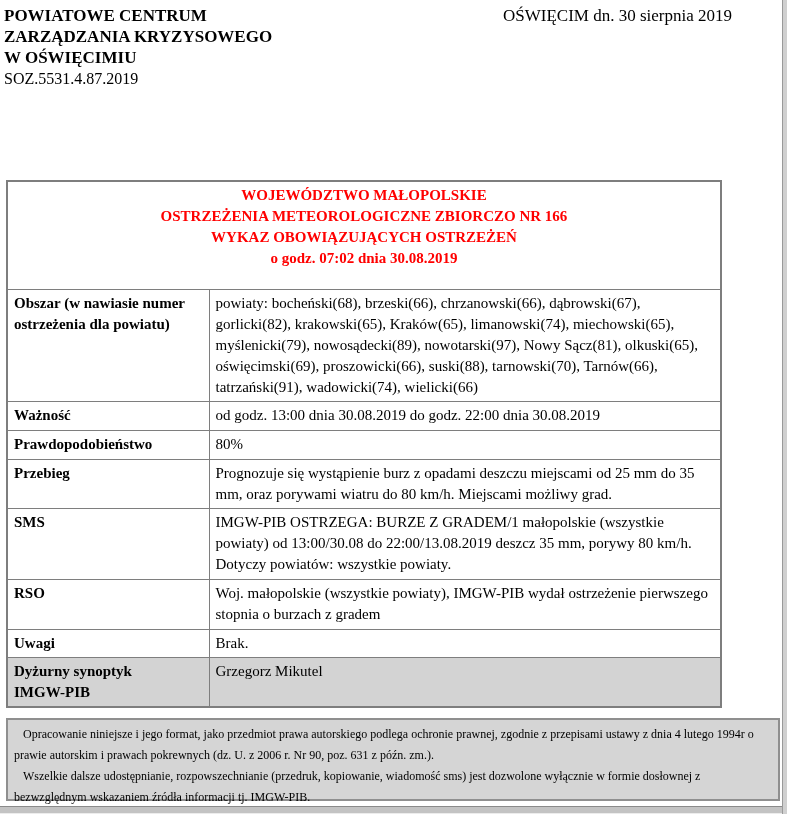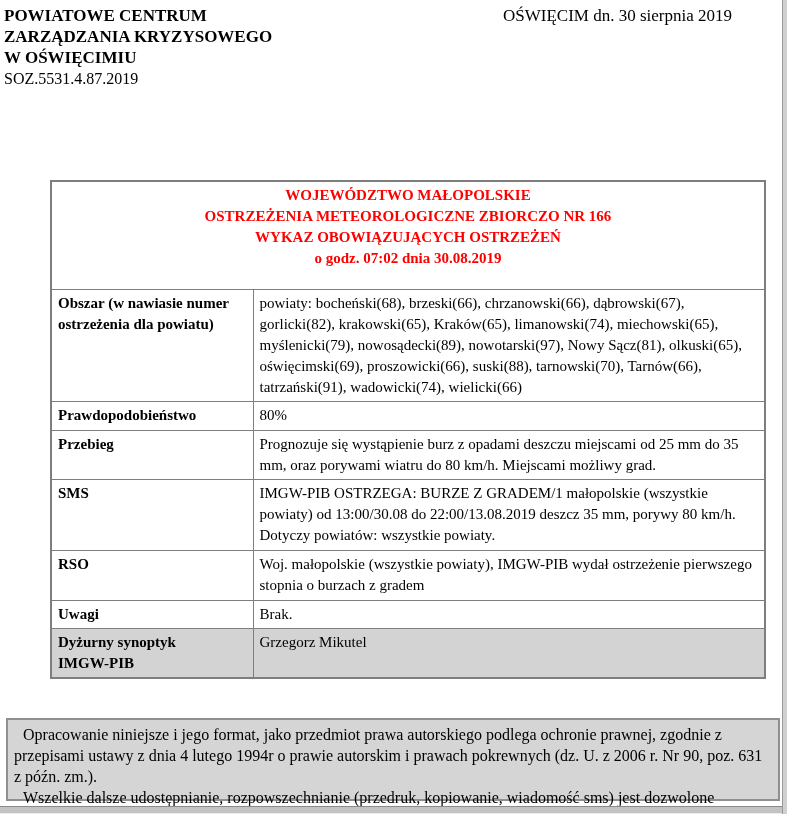--- a/index.html
+++ b/index.html
@@ -7,40 +7,40 @@
     font-family: "Liberation Serif", "DejaVu Serif", serif; color: #000; }
 
   
   .letterhead-left { position: absolute; left: 4px; top: 5px; font-size: 17px; line-height: 21px; }
   .letterhead-left .org { font-weight: bold; }
   .letterhead-left .ref { font-weight: normal; font-size: 16px; margin-top: 0; }
   .place-date { position: absolute; left: 503px; top: 6px; font-size: 17px; }
 
   
   table.warning { position: absolute; left: 6px; top: 180px; width: 716px;
-    border-collapse: collapse; table-layout: fixed; border: 2px solid #7e7e7e; margin-left: 44px; }
+    border-collapse: collapse; table-layout: fixed; border: 2px solid #7e7e7e; }
   table.warning td { border: 1px solid #7e7e7e; vertical-align: top;
     padding: 3px 6px; font-size: 15px; line-height: 21px; }
   td.label-cell { width: 200px; font-weight: bold; white-space: pre-line; }
   td.title-cell { text-align: center; font-weight: bold; font-size: 16px; line-height: 27px;
     color: #ff0000; height: 108px; padding-top: 9px; }
   tr.row-zjawisko td { background: #ffff00; height: 30px; }
   tr.row-obszar td { height: 93px; }
   tr.row-waznosc td { height: 29px; }
   tr.row-prawdopodobienstwo td { height: 29px; }
   tr.row-przebieg td { height: 49px; }
   tr.row-sms td { height: 71px; }
   tr.row-rso td { height: 50px; }
   tr.row-uwagi td { height: 28px; }
   tr.row-synoptyk td { background: #d3d3d3; height: 45px; }
 
   
   .footer-box { position: absolute; left: 6px; top: 718px; width: 774px; height: 83px;
     background: #d5d5d5; border: 2px solid #8f8f8f; padding: 4px 8px 4px 6px;
-    font-size: 16px; line-height: 21px; }
+    font-size: 12px; line-height: 21px; }
   .footer-box p { text-indent: 9px; }
 
   
   .hscrollbar { position: absolute; left: 0; top: 806px; width: 787px; height: 8px;
     background: #c3c3c3; border-top: 1px solid #8a8a8a; border-bottom: 1px solid #ececec; }
   .vscrollbar { position: absolute; left: 782px; top: 0; width: 5px; height: 814px;
     background: #d0d0d0; border-left: 1px solid #9a9a9a; }
 </style>
 </head>
 <body>
@@ -65,20 +65,24 @@
         <div>WOJEWÓDZTWO MAŁOPOLSKIE</div>
         <div>OSTRZEŻENIA METEOROLOGICZNE ZBIORCZO NR 166</div>
         <div>WYKAZ OBOWIĄZUJĄCYCH OSTRZEŻEŃ</div>
         <div>o godz. 07:02 dnia 30.08.2019</div>
       </td>
     </tr>
     <tr class="row-obszar">
       <td class="label-cell">Obszar (w nawiasie numer ostrzeżenia dla powiatu)</td>
       <td>powiaty: bocheński(68), brzeski(66), chrzanowski(66), dąbrowski(67), gorlicki(82), krakowski(65), Kraków(65), limanowski(74), miechowski(65), myślenicki(79), nowosądecki(89), nowotarski(97), Nowy Sącz(81), olkuski(65), oświęcimski(69), proszowicki(66), suski(88), tarnowski(70), Tarnów(66), tatrzański(91), wadowicki(74), wielicki(66)</td>
     </tr>
+    <tr class="row-waznosc">
+      <td class="label-cell">Ważność</td>
+      <td>od godz. 13:00 dnia 30.08.2019 do godz. 22:00 dnia 30.08.2019</td>
+    </tr>
     <tr class="row-prawdopodobienstwo">
       <td class="label-cell">Prawdopodobieństwo</td>
       <td>80%</td>
     </tr>
     <tr class="row-przebieg">
       <td class="label-cell">Przebieg</td>
       <td>Prognozuje się wystąpienie burz z opadami deszczu miejscami od 25 mm do 35 mm, oraz porywami wiatru do 80 km/h. Miejscami możliwy grad.</td>
     </tr>
     <tr class="row-sms">
       <td class="label-cell">SMS</td>

